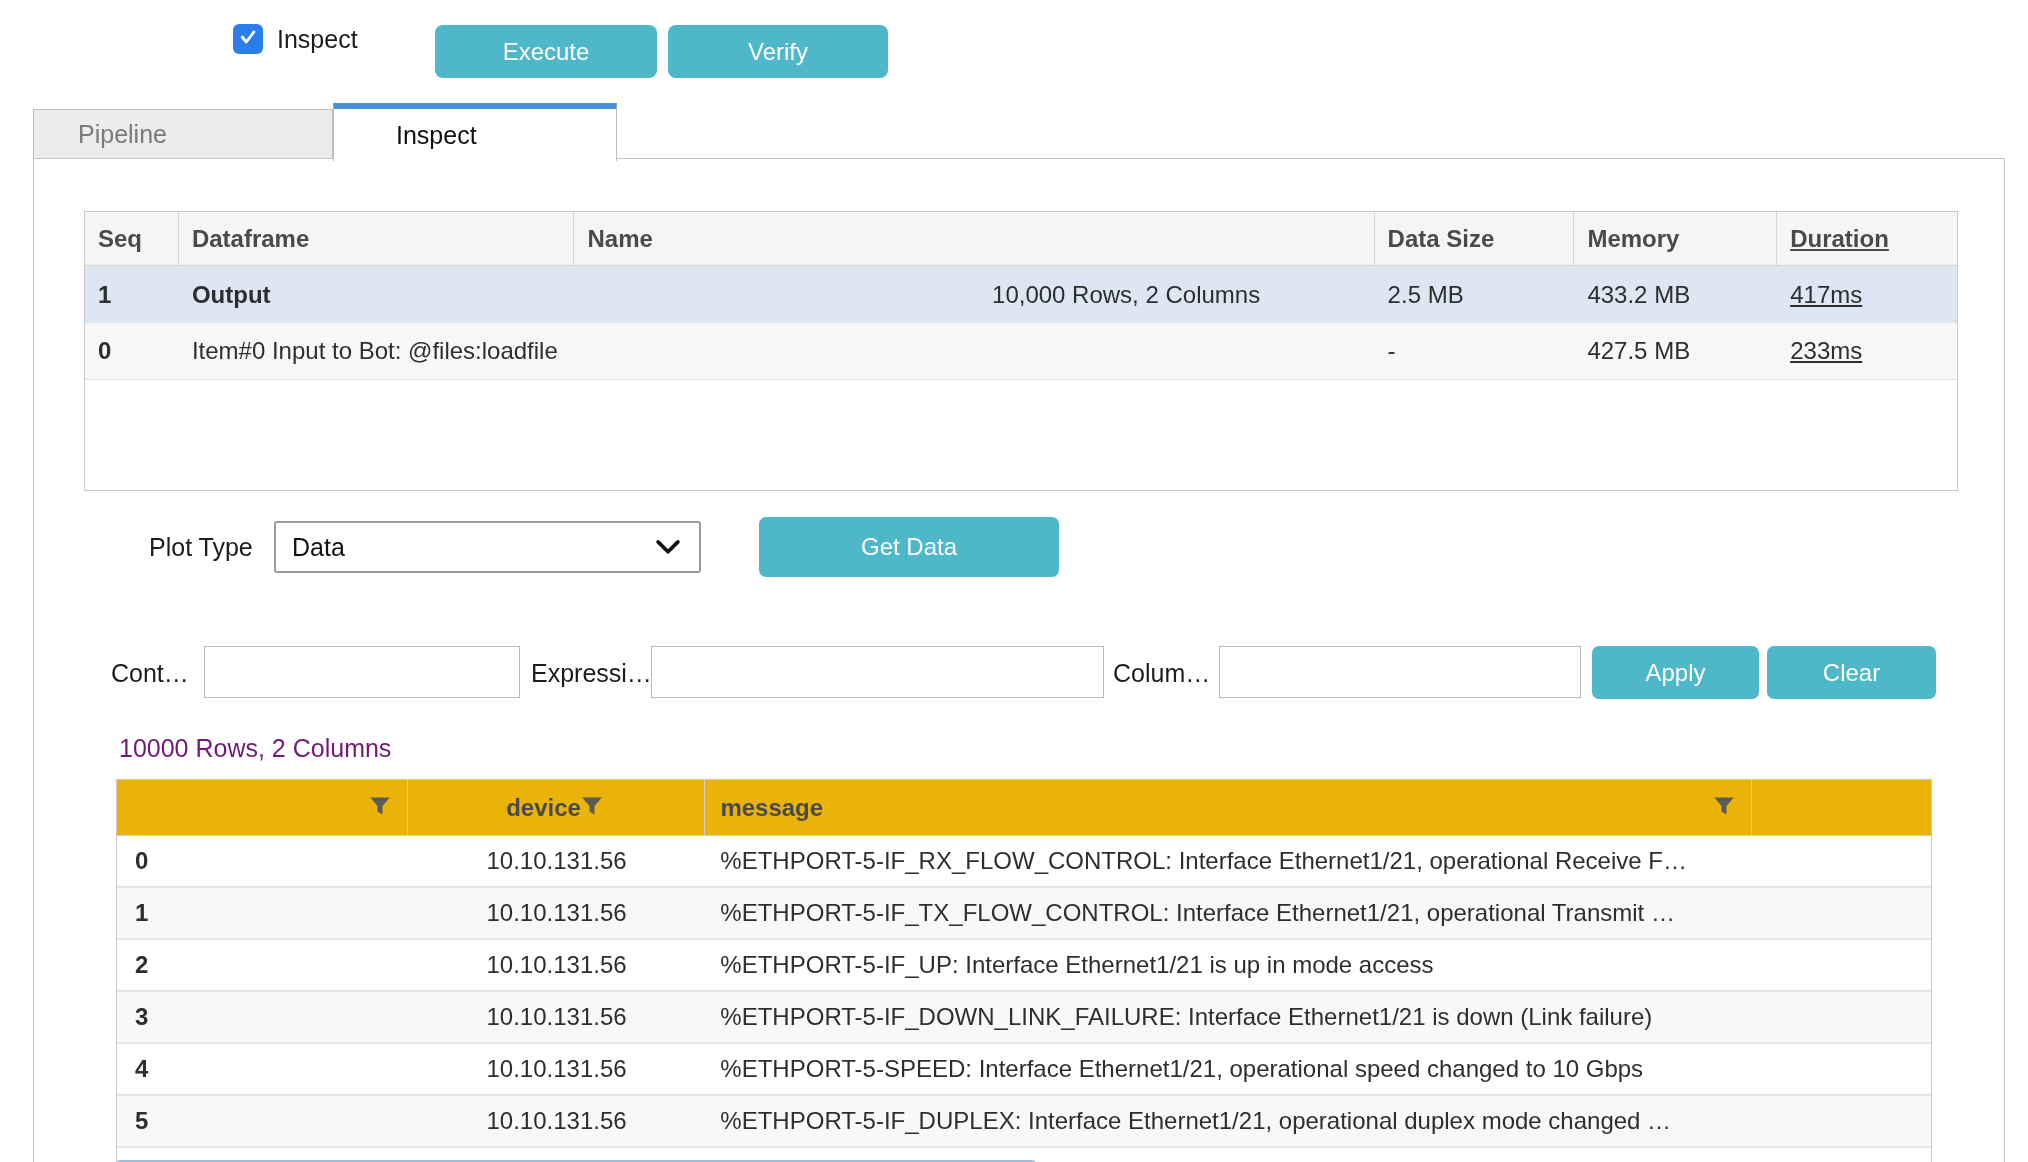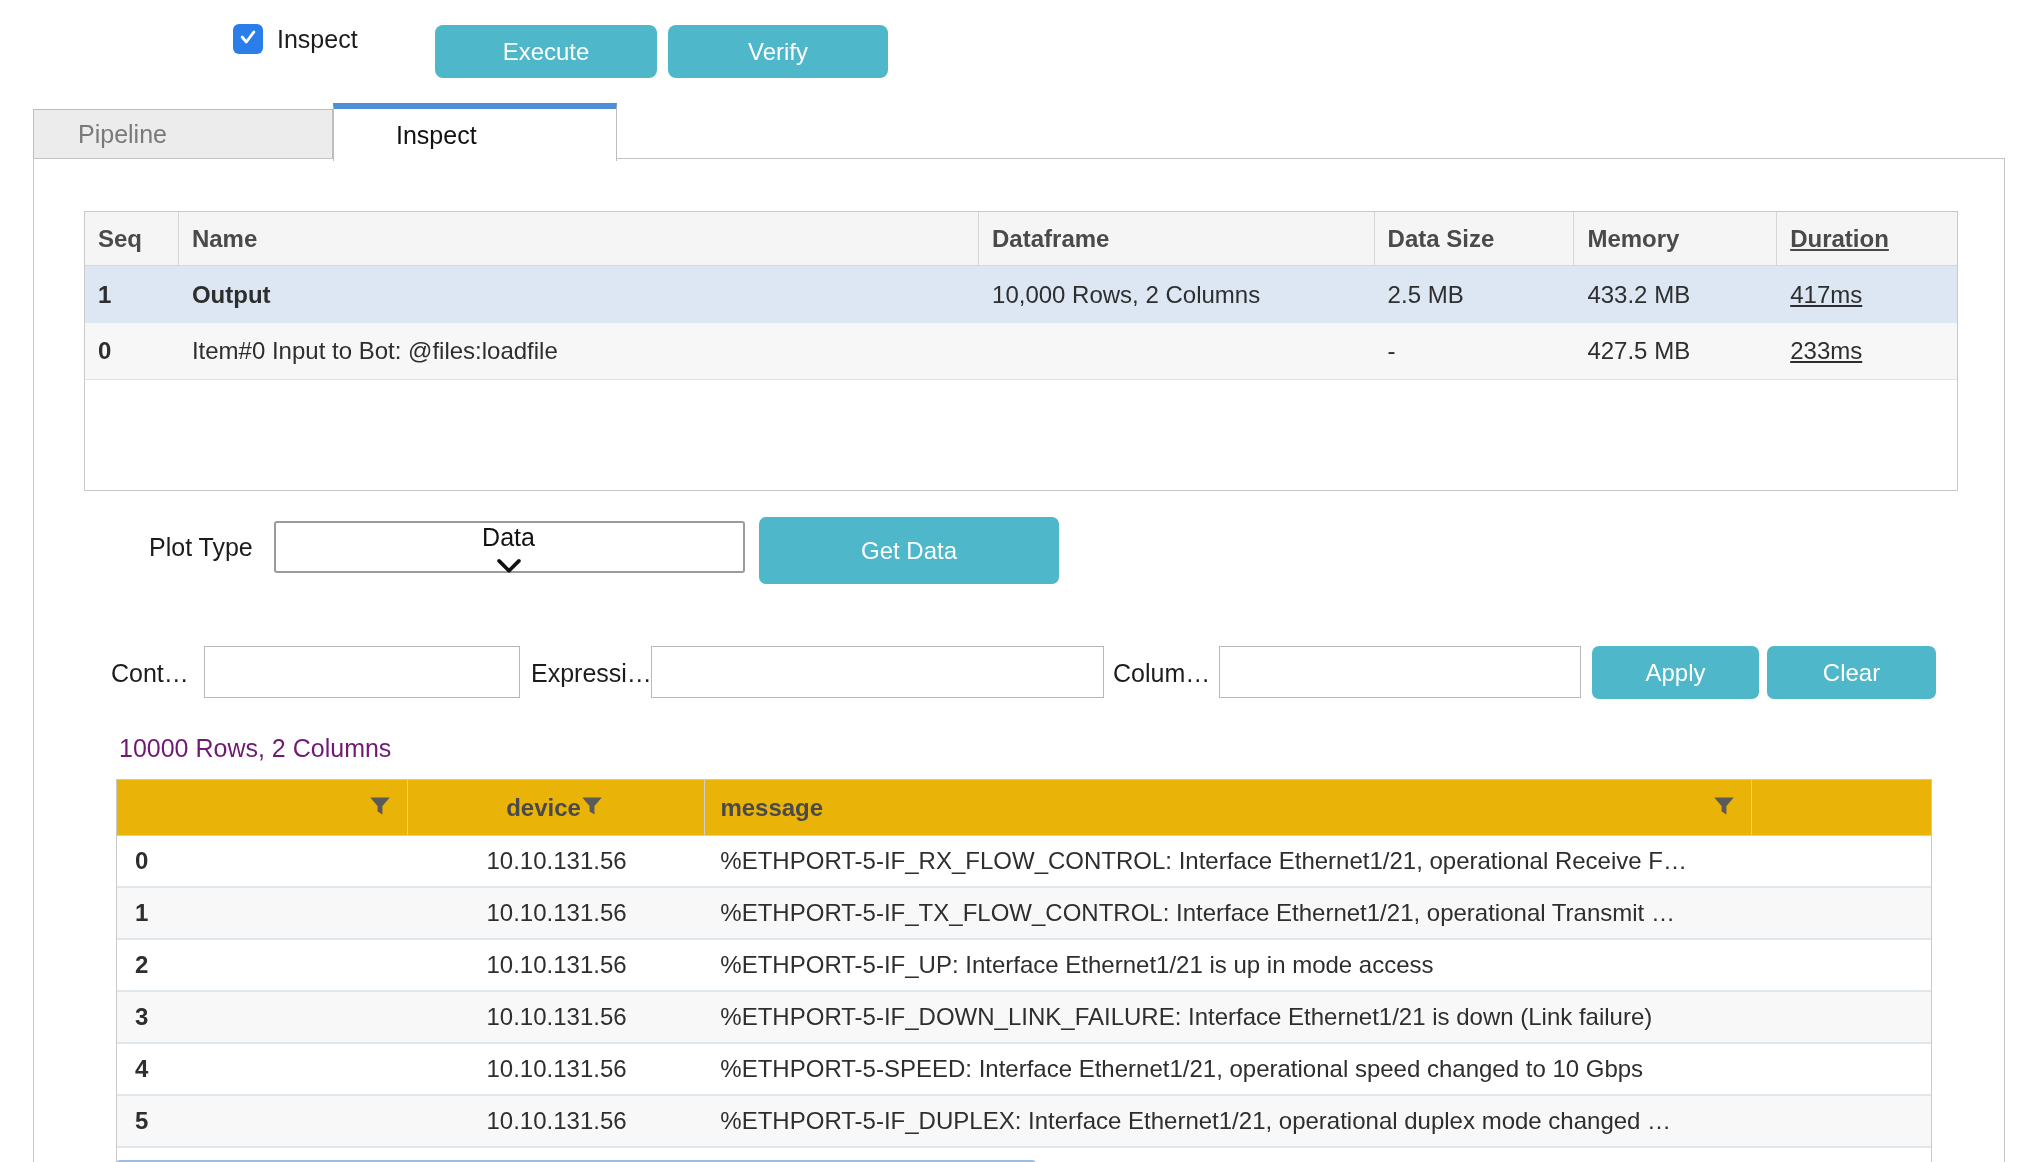--- a/index.html
+++ b/index.html
@@ -65,27 +65,27 @@
   .c-name { width:801px; }
   .c-df { width:396px; }
   .c-size { width:200px; }
   .c-mem { width:203px; }
   .c-dur { width:180px;text-decoration:underline; }
   .bold { font-weight:bold; }
   .dur-text { color:#8c8c8c; }
   
   .plot-label { position:absolute; left:115px; top:374px; font-size:25px; color:#1c1c1c; }
   .plot-select {
-    position:absolute; left:240px; top:362px; width:471px; height:52px;
+    position:absolute; left:240px; top:362px; width:427px; height:52px;
     border:2px solid #9b9b9b; border-radius:3px; background:#fff;
     display:flex; align-items:center; justify-content:space-between;
-    padding:0 18px 0 16px; font-size:25px; color:#111; cursor:pointer;flex-direction:column;
+    padding:0 18px 0 16px; font-size:25px; color:#111; cursor:pointer;
   }
   .plot-select svg { width:26px; height:17px; }
-  .btn-getdata { top:358px; left:725px; width:300px; height:67px; position:absolute; }
+  .btn-getdata { top:358px; left:725px; width:300px; height:60px; position:absolute; }
   
   .flt-label { position:absolute; font-size:25px; color:#1c1c1c; top:500px; }
   .lbl-cont { left:77px; }
   .lbl-expr { left:497px; }
   .lbl-col  { left:1079px; }
   .flt-input {
     position:absolute; top:487px; height:52px; border:1px solid #b9b9b9; background:#fff;
     font-size:24px; font-family:"Liberation Sans", sans-serif; padding:0 10px;
   }
   .inp-cont { left:170px; width:316px; }
@@ -143,22 +143,22 @@
   </div>
   <div class="tab tab-inspect">
     <span>Inspect</span>
   </div>
 
   <div class="panel">
 
     <div class="steps-table">
       <div class="st-header">
         <div class="st-cell c-seq">Seq</div>
+        <div class="st-cell c-df">Dataframe</div>
         <div class="st-cell c-name">Name</div>
-        <div class="st-cell c-df">Dataframe</div>
         <div class="st-cell c-size">Data Size</div>
         <div class="st-cell c-mem">Memory</div>
         <div class="st-cell c-dur">Duration</div>
       </div>
       <div class="st-row st-row-selected">
         <div class="st-cell c-seq bold">1</div>
         <div class="st-cell c-name bold">Output</div>
         <div class="st-cell c-df">10,000 Rows, 2 Columns</div>
         <div class="st-cell c-size">2.5 MB</div>
         <div class="st-cell c-mem">433.2 MB</div>

